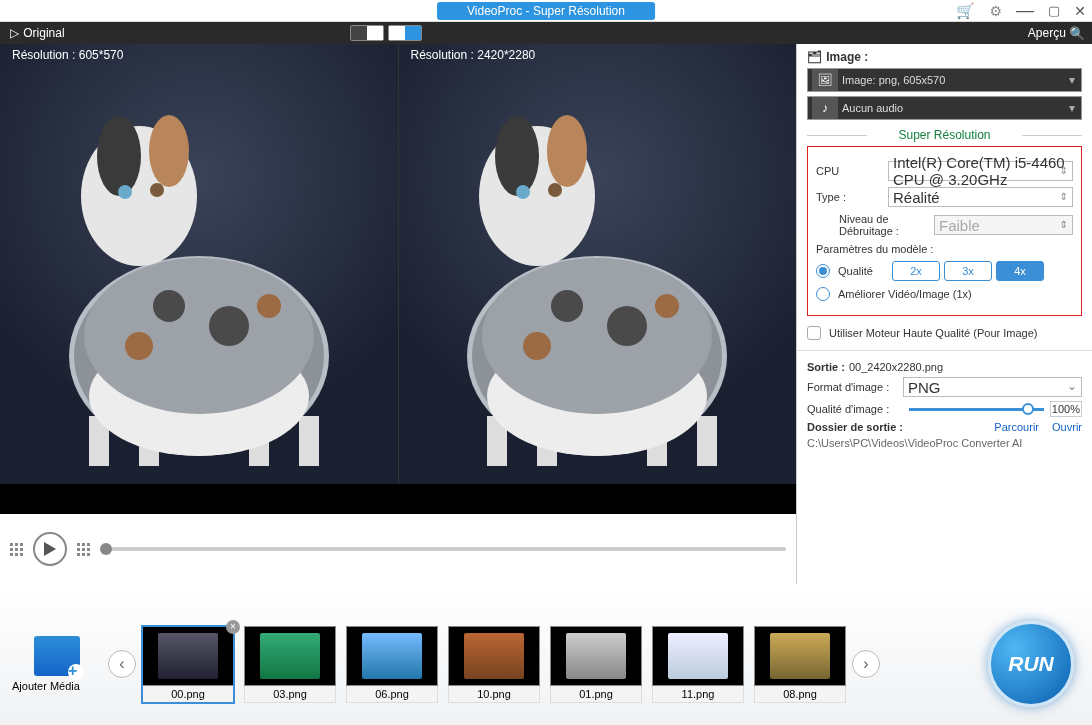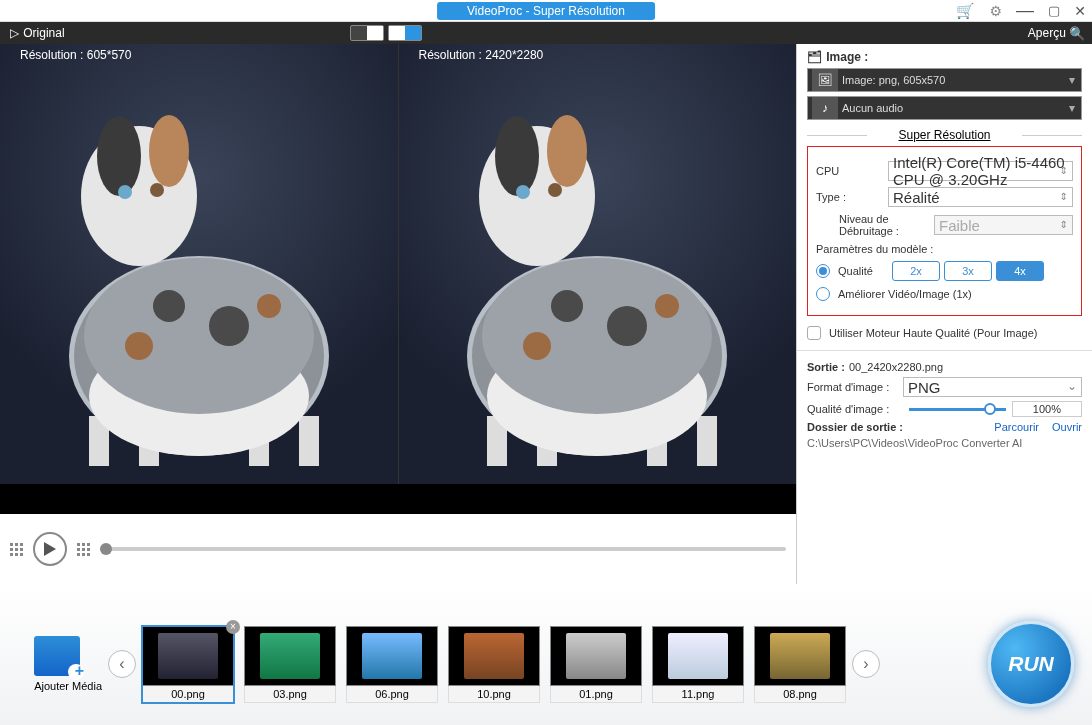--- a/index.html
+++ b/index.html
@@ -24,41 +24,41 @@
   .tgl.b { background:#444; }
   .toolstrip .apercu { position:absolute; right:6px; display:flex; align-items:center; gap:4px;}
 
   .main { display:flex; height: 540px; }
 
   
   .preview { width: 796px; background:#000; position:relative; }
   .preview-split { display:flex; height: 440px; }
   .pane { flex:1; position:relative; background: radial-gradient(circle at 50% 30%, #3a4358 0%, #1a2030 70%); border-right:1px solid #333; overflow:hidden;}
   .pane:last-child { border-right:none;}
-  .res-label { position:absolute; top:4px; left:20px; color:#fff; font-size:12px; z-index:5;}
+  .res-label { position:absolute; top:4px; left:12px; color:#fff; font-size:12px; z-index:5;}
   .pane .dog { position:absolute; left:50%; top:55%; transform:translate(-50%,-50%); }
   .dog svg { display:block;}
 
   .play-bar { height: 70px; background:#fff; display:flex; align-items:center; padding: 0 10px; gap:10px;}
   .play-btn { width:34px; height:34px; border:2px solid #888; border-radius:50%; display:flex; align-items:center; justify-content:center;}
   .dots-grid { display:grid; grid-template-columns:repeat(3,3px); grid-template-rows:repeat(3,3px); gap:2px; }
   .dots-grid span { background:#888; width:3px; height:3px;}
   .slider-track { flex:1; height:4px; background:#ccc; border-radius:2px; position:relative;}
   .slider-thumb { position:absolute; left:0; top:-4px; width:12px; height:12px; background:#888; border-radius:50%;}
   .strip-black { height: 30px; background:#000;}
 
   
   .side { flex:1; background:#fff; border-left:1px solid #ccc; padding: 6px 10px; font-size:12px; color:#333; overflow:hidden;}
   .side-head { display:flex; align-items:center; gap:4px; font-weight:bold; margin-bottom:4px;}
   .sel-row { display:flex; align-items:center; background:#333; color:#fff; border:1px solid #999; height:24px; margin-bottom:4px;}
   .sel-row .thumb { width:26px; height:22px; background:#555; margin:0 4px; display:flex; align-items:center; justify-content:center;}
   .sel-row .txt { flex:1; font-size:11px; color:#ddd;}
   .sel-row .dd { padding:0 6px; color:#aaa;}
 
-  .section-label { text-align:center; color:#000000; font-size:12px; margin:8px 0 4px; position:relative;text-decoration:underline;}
+  .section-label { text-align:center; color:#15803d; font-size:12px; margin:8px 0 4px; position:relative;}
   .section-label:before, .section-label:after { content:""; position:absolute; top:50%; width:60px; height:1px; background:#ccc;}
   .section-label:before { left:0;} .section-label:after { right:0;}
 
   .red-box { border:1.5px solid #d22; padding:8px; }
   .form-row { display:flex; align-items:center; margin:6px 0; font-size:11px;}
   .form-row label { width:72px; }
   .form-row.longlabel label { width:118px;padding-left:23px;}
   .fake-select { flex:1; border:1px solid #bbb; height:20px; display:flex; align-items:center; padding:0 4px; font-size:15px; background:#fff; position:relative;}
   .fake-select.disabled { color:#aaa; background:#f5f5f5;}
   .fake-select:after { content:"⌄"; position:absolute; right:4px; color:#888; font-size:12px; top:1px;}
@@ -71,27 +71,27 @@
   .scale-btn.active { background:#3a8fd6; color:#fff;}
 
   .cbx { width:14px; height:14px; border:1px solid #aaa; border-radius:3px; display:inline-block; margin-right:8px;}
 
   .side hr { border:none; border-top:1px solid #ddd; margin:10px -10px;}
 
   .out-row { font-size:11px; margin:4px 0; display:flex; align-items:center;}
   .out-row b { font-weight:bold; margin-right:4px;}
   .quality-slider { flex:1; height:3px; background:#3a8fd6; position:relative; margin:0 6px;}
   .quality-slider .th { position:absolute; right:10px; top:-5px; width:12px; height:12px; border:2px solid #3a8fd6; background:#fff; border-radius:50%;}
-  .pct-box { border:1px solid #ccc; padding:1px 20px; font-size:11px;}
+  .pct-box { border:1px solid #ccc; padding:1px 1px; font-size:11px;}
   .link-btn { color:#1464c8; font-size:11px; margin-left:10px; text-decoration:none;}
   .path { font-size:11px; color:#666; word-break:break-all;}
 
   
   .bottom { height: 160px; background:linear-gradient(#fff,#eef0f2); display:flex; align-items:center; padding:0 12px;}
-  .add-media { width:90px; text-align:right; font-size:11px;}
+  .add-media { width:90px; text-align:left; font-size:11px;}
   .add-media .ic { width:46px; height:40px; background:linear-gradient(#2d8ed8,#1464c8); margin:0 auto 4px; position:relative; border-radius:3px;}
   .add-media .ic:after { content:"+"; position:absolute; right:-4px; bottom:-4px; color:#2d8ed8; font-weight:bold; font-size:16px; background:#fff; border-radius:50%; width:16px; height:16px; line-height:14px;}
   .nav-circ { width:28px; height:28px; border:1px solid #bbb; border-radius:50%; background:#fff; display:flex; align-items:center; justify-content:center; color:#666; margin:0 6px;}
   .thumbs { display:flex; gap:10px; }
   .thumb-card { width:92px; text-align:center; font-size:11px; }
   .thumb-card .img { width:92px; height:60px; background:#000; border:1px solid #888; display:flex;}
   .thumb-card.selected { outline:2px solid #3a8fd6; outline-offset:-1px; position:relative;}
   .thumb-card.selected .close { position:absolute; right:-6px; top:-6px; width:14px; height:14px; border-radius:50%; background:#999; color:#fff; font-size:10px; line-height:14px;}
   .thumb-card .cap { background:#f4f4f4; border:1px solid #ddd; border-top:none; padding:2px 0;}
   .thumb-card .img .center { margin:auto; width:60px; height:46px; border-radius:2px;}

